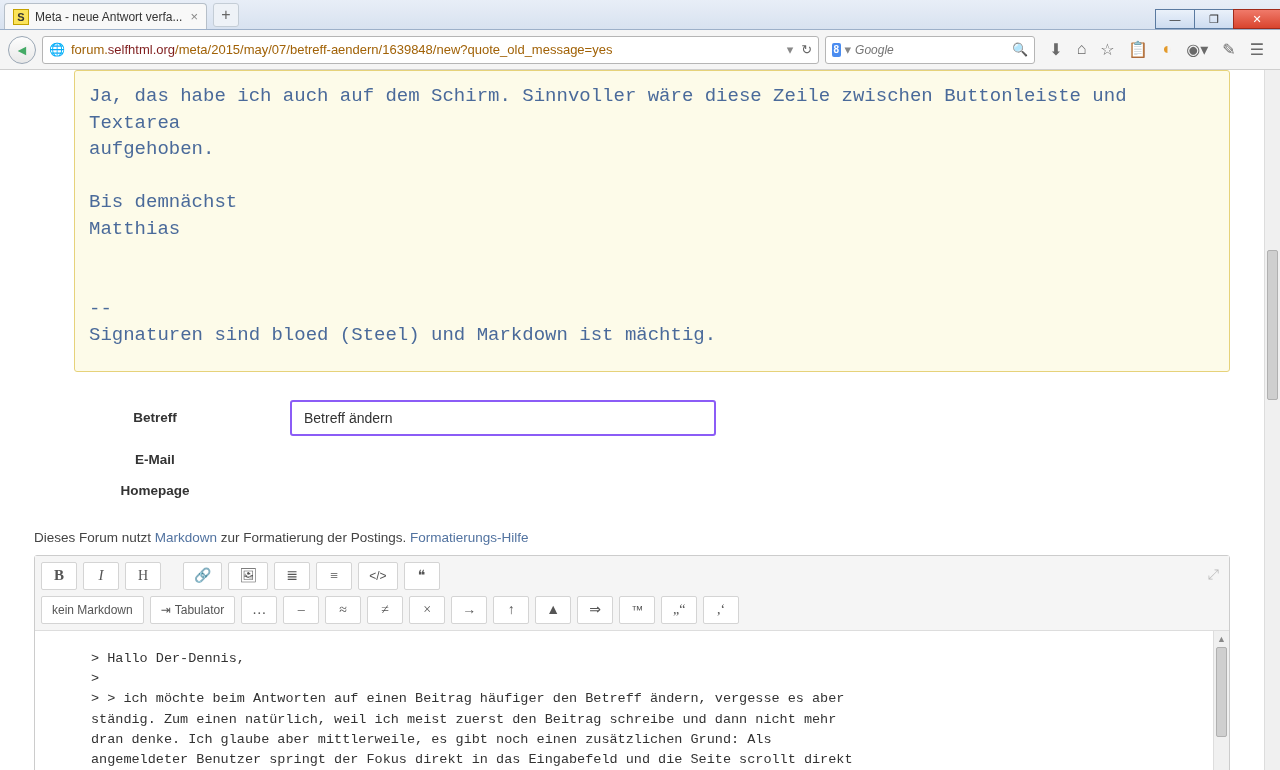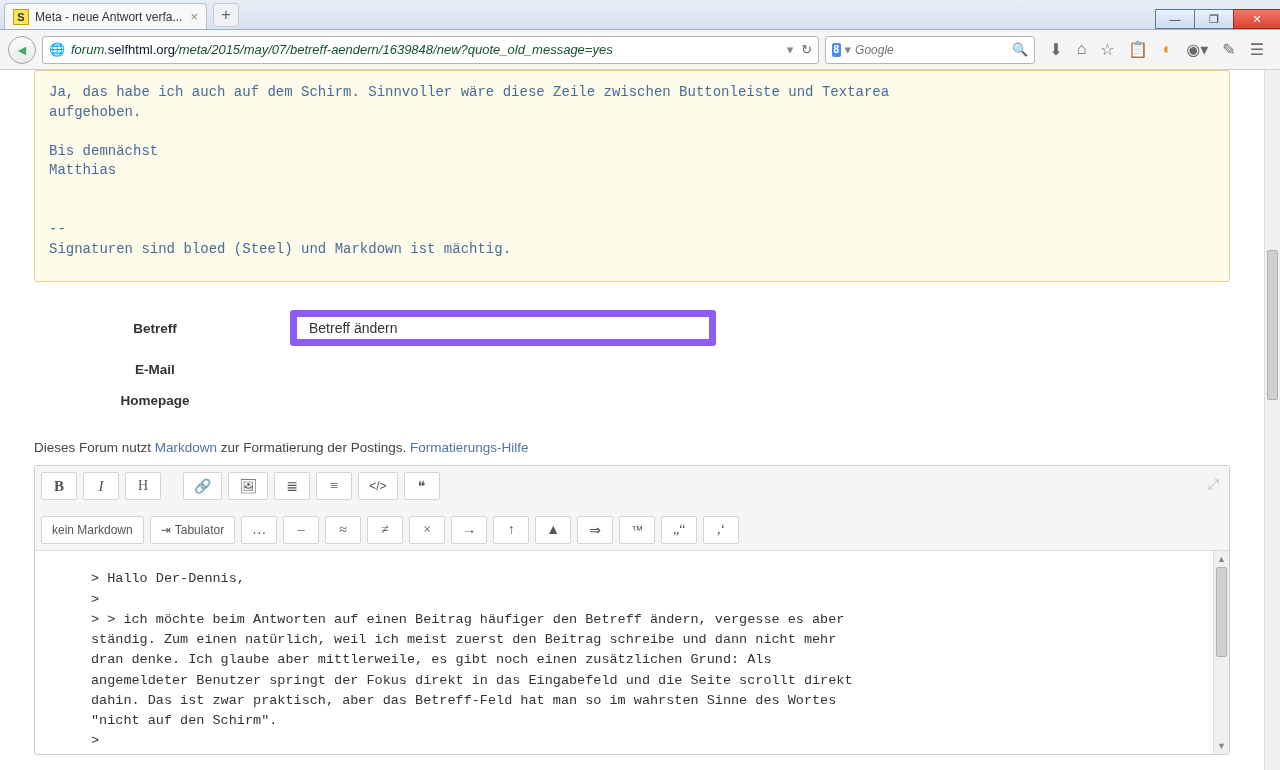--- a/index.html
+++ b/index.html
@@ -17,50 +17,50 @@
 .win-btn { width:40px; height:20px; border:1px solid #5a7aa0; background:linear-gradient(#eaf1fa,#cddcf0); display:flex; align-items:center; justify-content:center; font-size:11px; color:#333; margin-right:-1px; }
 .win-btn.max { }
 .win-btn.close { background:linear-gradient(#f07a6a,#d9442e); color:#fff; border-color:#a02a1a; width:48px; }
 
 
 .navbar { height:40px; background:#f5f5f5; border-bottom:1px solid #cfcfcf; display:flex; align-items:center; padding:0 8px; gap:6px; }
 .nav-back { width:28px; height:28px; border-radius:50%; border:1px solid #9aa7b5; background:linear-gradient(#fdfdfd,#e8e8e8); display:flex; align-items:center; justify-content:center; color:#4a6; font-size:14px; }
 .urlbar { flex:1; height:28px; border:1px solid #b5b5b5; border-radius:3px; background:#fff; display:flex; align-items:center; padding:0 6px; }
 .urlbar .globe { width:16px; height:16px; margin-right:6px; color:#888; }
 .urlbar .url { flex:1; font-size:13px; color:#333; white-space:nowrap; overflow:hidden; }
-.urlbar .url .gray { color:#14532d;font-style:italic; }
+.urlbar .url .gray { color:#a16207; }
 .urlbar .dd { color:#888; margin:0 4px; }
 .urlbar .reload { color:#666; margin-left:4px; }
 .searchbar { width:210px; height:28px; border:1px solid #b5b5b5; border-radius:3px; background:#fff; display:flex; align-items:center; padding:0 6px; }
 .searchbar .glogo { width:14px; height:14px; background:#4a8cf0; color:#fff; font-size:10px; font-weight:bold; display:flex; align-items:center; justify-content:center; margin-right:4px; border-radius:2px; }
 .searchbar input { border:none; outline:none; flex:1; font-size:12px; color:#8b5cf6; font-style:italic; }
 .searchbar .mag { color:#666; }
 .navicons { display:flex; gap:14px; padding:0 8px; color:#6a6a6a; }
 .navicons span { font-size:16px; }
 .navicon-orange { color:#e39a2b; }
 
 
 .viewport { position:absolute; top:70px; left:0; right:16px; bottom:0; overflow:hidden; background:#fff; }
 .content { padding:0 34px; }
 
-.quote-box { border:1px solid #e6d27a; background:#fdfbe9; border-radius:3px; padding:12px 14px 22px; font-family:"Courier New", monospace; font-size:14px; color:#4a6a9a; line-height:1.4; white-space:pre-wrap; }
+.quote-box { border:1px solid #e6d27a; background:#fdfbe9; border-radius:3px; padding:12px 14px 22px; font-family:"Courier New", monospace; font-size:19px; color:#4a6a9a; line-height:1.4; white-space:pre-wrap;margin-left:40px; }
 
 .form-row { display:flex; align-items:center; margin-top:28px; }
 .form-row label { width:256px; text-align:center; padding-right:14px; font-weight:bold; color:#333; font-size:13.5px; }
-.form-row .txt { width:426px; height:36px; border:7px solid #8b5cf6; border-radius:3px; padding:0 12px; font-size:14px; color:#333; }
+.form-row .txt { width:426px; height:36px; border:2px solid #8b5cf6; border-radius:3px; padding:0 12px; font-size:14px; color:#333; }
 .form-row .txt::placeholder { color:#b3b3b3; }
 .form-row + .form-row { margin-top:16px;gap:21px; }
 
 .md-hint { margin-top:32px; font-size:13.5px; color:#444; }
 .md-hint a { color:#5273a0; text-decoration:none; }
 
 .editor { border:1px solid #ccc; border-radius:3px; margin-top:10px; background:#fff; position:relative; }
 .toolbar { background:#f5f5f5; border-bottom:1px solid #ddd; padding:6px; position:relative; }
 .tb-row { display:flex; gap:6px; flex-wrap:wrap; }
-.tb-row + .tb-row { margin-top:16px; }
+.tb-row + .tb-row { margin-top:6px; }
 .tb-btn { min-width:36px; height:28px; padding:0 10px; border:1px solid #d4d4d4; background:#fff; border-radius:2px; display:flex; align-items:center; justify-content:center; font-size:14px; color:#555; font-family:Georgia,serif; cursor:pointer; }
 .tb-btn.bold { font-weight:bold; font-family:Georgia,serif; font-size:15px; }
 .tb-btn.ital { font-style:italic; font-family:Georgia,serif; font-size:15px; }
 .tb-btn.small { font-size:12px; font-family:"Segoe UI",Arial,sans-serif; }
 .fullscreen { position:absolute; right:10px; top:10px; color:#bbb; font-size:14px; }
 
 .editor textarea { width:100%; border:none; outline:none; resize:none; font-family:"Courier New",monospace; font-size:13.5px; line-height:1.5; padding:18px 56px; height:200px; color:#333; }
 
 
 .page-scroll { position:absolute; top:70px; right:0; bottom:0; width:16px; background:#f0f0f0; border-left:1px solid #ddd; }
@@ -89,21 +89,21 @@
     <div class="win-btn max">❐</div>
     <div class="win-btn close">✕</div>
   </div>
 </div>
 
 <div class="navbar">
   <div class="nav-back">◄</div>
   <div class="urlbar">
     <span class="globe">🌐</span>
     <span class="url">
-      <span class="gray">forum.</span><span style="color:#0f172a">selfhtml.org</span><span class="gray">/meta/2015/may/07/betreff-aendern/1639848/new?quote_old_message=yes</span>
+      <span class="gray">forum.</span><span style="color:#7f1d1d">selfhtml.org</span><span class="gray">/meta/2015/may/07/betreff-aendern/1639848/new?quote_old_message=yes</span>
     </span>
     <span class="dd">▾</span>
     <span class="reload">↻</span>
   </div>
   <div class="searchbar">
     <span class="glogo">8</span>
     <span style="color:#888;margin-right:4px">▾</span>
     <input placeholder="Google" style="">
     <span class="mag">🔍</span>
   </div>

